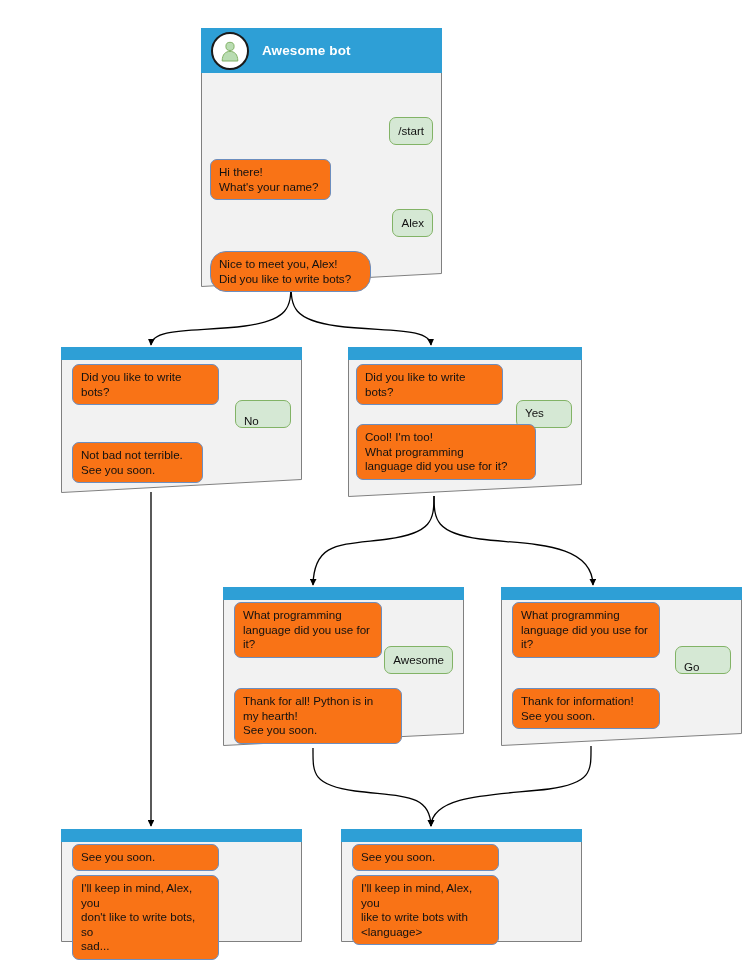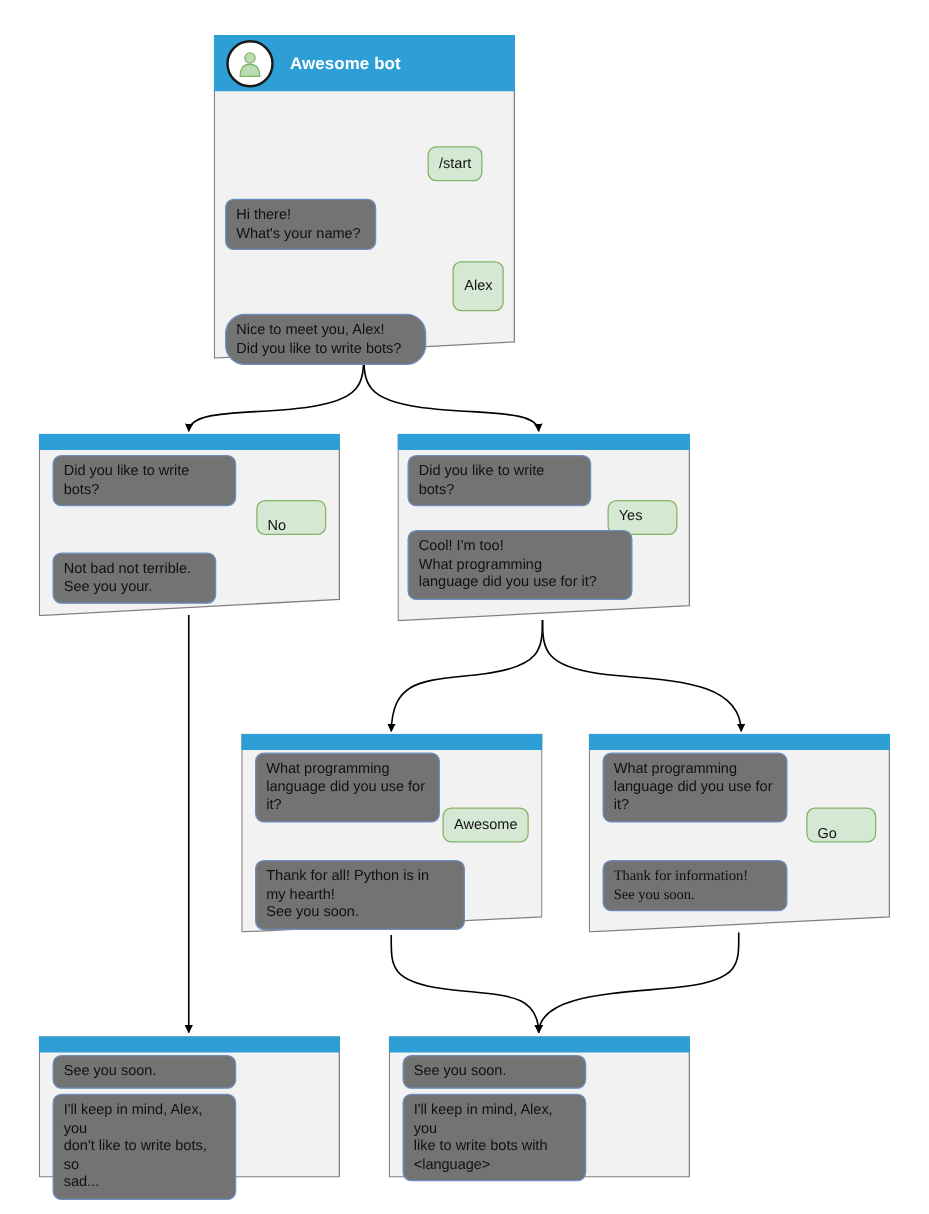--- a/index.html
+++ b/index.html
@@ -1,33 +1,33 @@
 <!DOCTYPE html>
 <html><head>
 <meta charset="utf-8">
 <style>
   html,body{margin:0;padding:0;background:#ffffff;}
   body{width:743px;height:971px;font-family:"Liberation Sans",sans-serif;}
   #stage{position:relative;width:743px;height:971px;overflow:hidden;background:#fff;}
   #edges{position:absolute;left:0;top:0;width:743px;height:971px;pointer-events:none;}
-  .node{position:absolute;}
+  .node{position:absolute;margin-left:30px;}
   .node-shape{position:absolute;left:0;top:0;}
   .node-header{position:absolute;left:0;top:0;display:flex;align-items:center;
      box-sizing:border-box;}
   .node-title{color:#ffffff;font-weight:bold;font-size:13.5px;letter-spacing:.1px;
      white-space:nowrap;}
   .avatar{width:38px;height:38px;border-radius:50%;background:#ffffff;
      border:2px solid #1a1a1a;box-sizing:border-box;display:flex;
      align-items:center;justify-content:center;flex:0 0 auto;}
   .avatar svg{display:block;}
   .chat{position:absolute;left:0;box-sizing:border-box;}
   .bubble{position:absolute;box-sizing:border-box;border-radius:7px;
      font-size:11.6px;line-height:14.6px;color:#111111;padding:5px 8px 5px 8px;
      white-space:pre-line;}
-  .bubble.bot{background:#737373;border:1px solid #6c8ebf;}
+  .bubble.bot{background:#f97316;border:1px solid #6c8ebf;}
   .bubble.user{background:#d5e8d4;border:1px solid #82b366;
      display:flex;align-items:center;}
 </style>
 </head>
 <body>
 
 <div id="stage">
 
   <svg id="edges" viewBox="0 0 743 971" xmlns="http://www.w3.org/2000/svg">
     <defs>
@@ -59,39 +59,39 @@
     <div class="node-header" style="width:241px;height:45px;padding-left:10px;gap:13px;">
       <span class="avatar">
         <svg width="24" height="24" viewBox="0 0 24 24">
           <circle cx="12" cy="7.4" r="4.1" fill="#b9dcb2" stroke="#82b366" stroke-width="1"></circle>
           <path d="M4.2,22 C4.2,15.2 7.6,12.4 12,12.4 C16.4,12.4 19.8,15.2 19.8,22 Z" fill="#b9dcb2" stroke="#82b366" stroke-width="1"></path>
         </svg>
       </span>
       <span class="node-title">Awesome bot</span>
     </div>
     <div class="chat" style="top:45px;width:241px;height:214px;">
-      <div class="bubble user" style="right:26px;top:44px;height:28px;padding-top:6px;">/start</div>
+      <div class="bubble user" style="right:9px;top:44px;height:28px;padding-top:6px;">/start</div>
       <div class="bubble bot" style="left:9px;top:86px;width:121px;">Hi there!
 What's your name?</div>
-      <div class="bubble user" style="right:9px;top:136px;height:40px;padding-top:6px;">Alex</div>
+      <div class="bubble user" style="right:9px;top:136px;height:28px;padding-top:6px;">Alex</div>
       <div class="bubble bot" style="left:9px;top:178px;width:161px;border-radius:16px;">Nice to meet you, Alex!
 Did you like to write bots?</div>
     </div>
   </div>
 
   <div class="node" style="left:31px;top:347px;width:241px;height:146px;">
     <svg class="node-shape" width="241" height="146" viewBox="0 0 241 146">
       <path d="M0.5,0.5 L240.5,0.5 L240.5,132.5 L0.5,145.5 Z" fill="#f2f2f2" stroke="#808080" stroke-width="1"></path>
       <path d="M0,0 L241,0 L241,13 L0,13 Z" fill="#2e9fd6"></path>
     </svg>
     <div class="chat" style="top:13px;width:241px;height:133px;">
       <div class="bubble bot" style="left:11px;top:4px;width:147px;">Did you like to write bots?</div>
       <div class="bubble user" style="right:11px;top:40px;height:28px;padding-top:20px;width:56px;">No</div>
       <div class="bubble bot" style="left:11px;top:82px;width:131px;">Not bad not terrible.
-See you your.</div>
+See you soon.</div>
     </div>
   </div>
 
   <div class="node" style="left:318px;top:347px;width:234px;height:150px;">
     <svg class="node-shape" width="234" height="150" viewBox="0 0 234 150">
       <path d="M0.5,0.5 L233.5,0.5 L233.5,137.5 L0.5,149.5 Z" fill="#f2f2f2" stroke="#808080" stroke-width="1"></path>
       <path d="M0,0 L234,0 L234,13 L0,13 Z" fill="#2e9fd6"></path>
     </svg>
     <div class="chat" style="top:13px;width:234px;height:137px;">
       <div class="bubble bot" style="left:8px;top:4px;width:147px;">Did you like to write bots?</div>
@@ -119,21 +119,21 @@
 
   <div class="node" style="left:471px;top:587px;width:241px;height:159px;">
     <svg class="node-shape" width="241" height="159" viewBox="0 0 241 159">
       <path d="M0.5,0.5 L240.5,0.5 L240.5,146.5 L0.5,158.5 Z" fill="#f2f2f2" stroke="#808080" stroke-width="1"></path>
       <path d="M0,0 L241,0 L241,13 L0,13 Z" fill="#2e9fd6"></path>
     </svg>
     <div class="chat" style="top:13px;width:241px;height:146px;">
       <div class="bubble bot" style="left:11px;top:2px;width:148px;">What programming
 language did you use for it?</div>
       <div class="bubble user" style="right:11px;top:46px;height:28px;padding-top:20px;width:56px;">Go</div>
-      <div class="bubble bot" style="left:11px;top:88px;width:148px;font-family:Liberation Serif, serif;">Thank for information!
+      <div class="bubble bot" style="left:11px;top:88px;width:148px;">Thank for information!
 See you soon.</div>
     </div>
   </div>
 
   <div class="node" style="left:31px;top:829px;width:241px;height:113px;">
     <svg class="node-shape" width="241" height="113" viewBox="0 0 241 113">
       <path d="M0.5,0.5 L240.5,0.5 L240.5,112.5 L0.5,112.5 Z" fill="#f2f2f2" stroke="#808080" stroke-width="1"></path>
       <path d="M0,0 L241,0 L241,13 L0,13 Z" fill="#2e9fd6"></path>
     </svg>
     <div class="chat" style="top:13px;width:241px;height:100px;">

